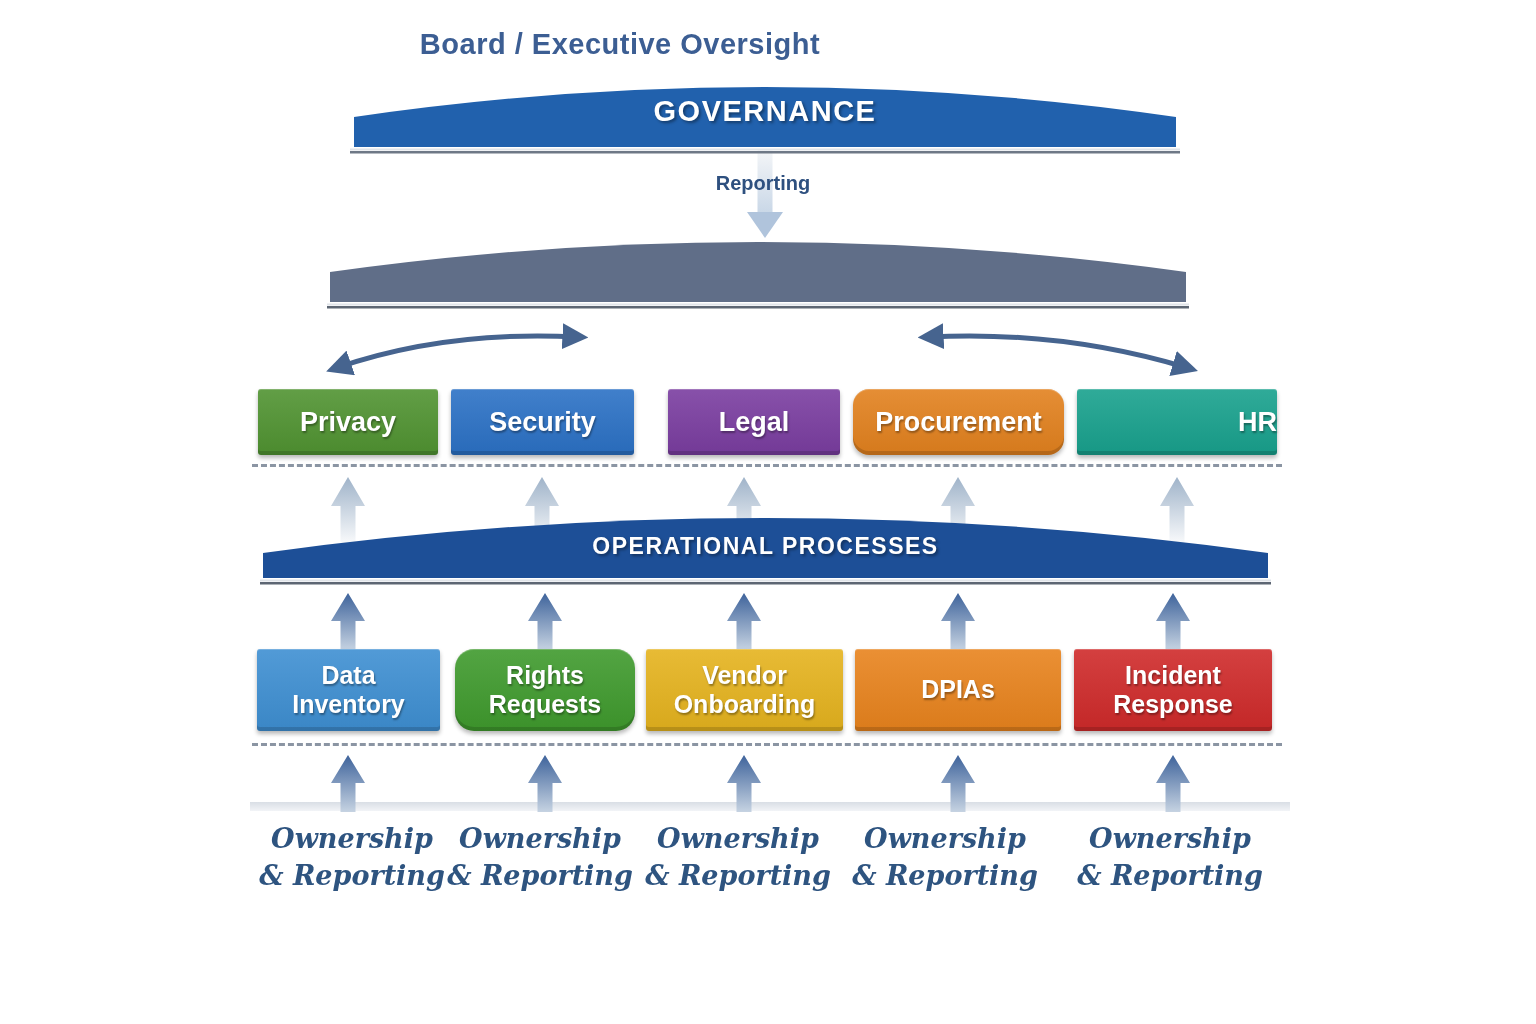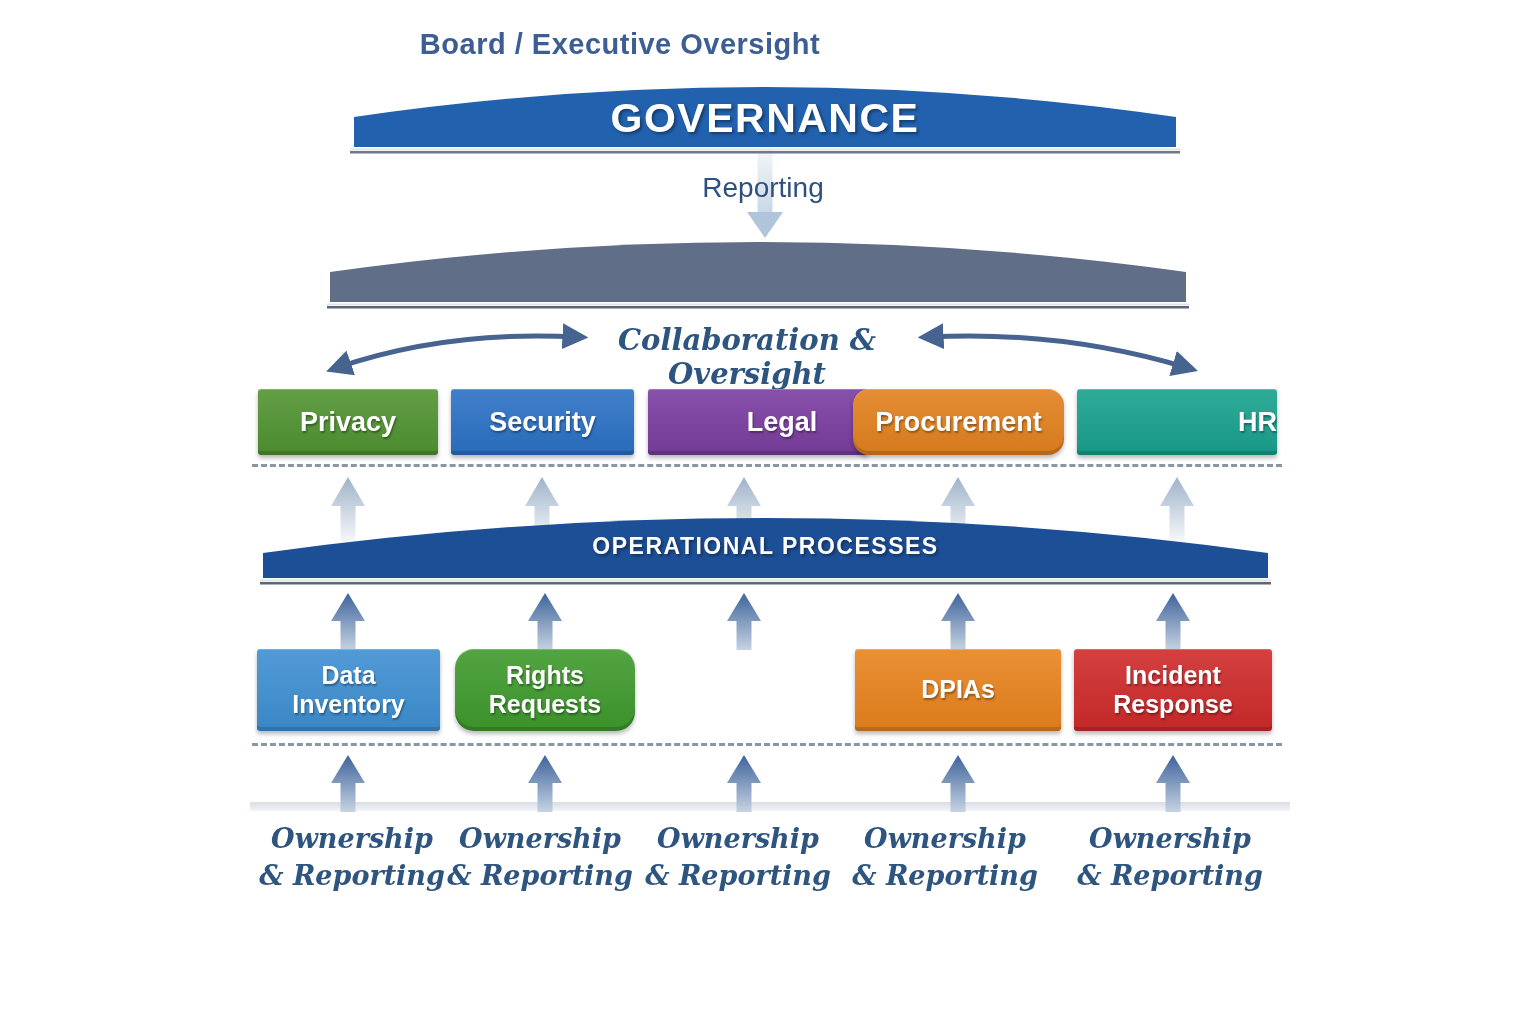--- a/index.html
+++ b/index.html
@@ -6,46 +6,46 @@
   .stage{position:relative;width:1536px;height:1024px;overflow:hidden;background:#ffffff;
          font-family:"Liberation Sans", sans-serif;}
   .abs{position:absolute;}
   svg.bg{position:absolute;left:0;top:0;width:1536px;height:1024px;pointer-events:none;}
 
   
   .title{left:0;top:28px;width:1240px;text-align:center;font-size:29px;font-weight:600;
          color:#3c5e93;letter-spacing:.5px;}
   .banner-label{color:#ffffff;font-weight:bold;text-align:center;
                 text-shadow:2px 2px 3px rgba(0,0,0,.38);letter-spacing:1.5px;}
-  .gov-label{left:354px;top:95px;width:822px;font-size:41px;}
+  .gov-label{left:354px;top:95px;width:822px;font-size:29px;}
   .core-label{left:330px;top:254px;width:856px;font-size:33px;}
   .op-label{left:263px;top:533px;width:1005px;font-size:23px;}
-  .reporting{left:563px;top:172px;width:400px;text-align:center;font-size:28px;
-             font-weight:400;color:#2e507f;}
+  .reporting{left:563px;top:172px;width:400px;text-align:center;font-size:20px;
+             font-weight:700;color:#2e507f;}
   .collab{left:547px;top:323px;width:400px;text-align:center;font-size:29px;font-weight:600;
           font-style:italic;color:#2e5480;font-family:"DejaVu Serif", serif;}
 
   
   .dash{left:252px;width:1030px;height:0;border-top:3px dashed #8b95a3;}
   .dash1{top:464px;} .dash2{top:743px;}
 
   
   .band{left:250px;top:802px;width:1040px;height:9px;
         background:linear-gradient(#d9dee5,#f2f4f7);}
 
   
   .box{display:flex;align-items:center;justify-content:center;text-align:center;
        border-radius:3px;color:#fff;font-weight:bold;
        box-shadow:0 3px 4px rgba(0,0,0,.28), inset 0 -4px 0 rgba(0,0,0,.15), inset 0 1px 0 rgba(255,255,255,.22);
        background-image:linear-gradient(rgba(255,255,255,.10), rgba(0,0,0,.06));}
   .box span{text-shadow:1px 2px 2px rgba(0,0,0,.35);}
   .frow{top:389px;height:66px;font-size:27px;}
   .prow{top:649px;height:82px;font-size:25px;line-height:1.18;}
   .prow span{display:inline-block;max-width:155px;}
-  .f0{left:258px;width:180px;} .f1{left:451px;width:183px;} .f2{left:648px;width:172px;padding-left:48px;}
+  .f0{left:258px;width:180px;} .f1{left:451px;width:183px;} .f2{left:668px;width:172px;}
   .f3{left:853px;width:211px;border-radius:16px;} .f4{left:1077px;width:200px;}
   .p0{left:257px;width:183px;} .p1{left:455px;width:180px;border-radius:19px;} .p2{left:646px;width:197px;}
   .p3{left:855px;width:206px;} .p4{left:1074px;width:198px;}
 
   
   .own{top:820px;width:230px;text-align:center;font-size:27px;font-weight:600;
        font-style:italic;color:#2e5480;line-height:37px;font-family:"DejaVu Serif", serif;}
   .o0{left:237px;} .o1{left:425px;} .o2{left:623px;} .o3{left:830px;} .o4{left:1055px;}
 </style>
 </head>
@@ -129,21 +129,20 @@
       <polygon points="545,755 562,783 552.5,783 552.5,812 537.5,812 537.5,783 528,783"></polygon>
       <polygon points="744,755 761,783 751.5,783 751.5,812 736.5,812 736.5,783 727,783"></polygon>
       <polygon points="958,755 975,783 965.5,783 965.5,812 950.5,812 950.5,783 941,783"></polygon>
       <polygon points="1173,755 1190,783 1180.5,783 1180.5,812 1165.5,812 1165.5,783 1156,783"></polygon>
     </g>
   </svg>
 
   <div class="abs title">Board / Executive Oversight</div>
   <div class="abs banner-label gov-label">GOVERNANCE</div>
   <div class="abs reporting">Reporting</div>
-  <div class="abs collab">Collaboration &amp; Oversight</div>
   <div class="abs banner-label op-label">OPERATIONAL PROCESSES</div>
 
   <div class="abs dash dash1"></div>
   <div class="abs dash dash2"></div>
 
   <div class="abs box frow f0" style="background-color: rgb(80, 147, 49); align-items: center;">
       <span>Privacy</span>
     </div>
   <div class="abs box frow f1" style="background-color: rgb(43, 113, 197);">
       <span>Security</span>
@@ -156,20 +155,23 @@
     </div>
   <div class="abs box frow f4" style="background-color: rgb(24, 161, 141); justify-content: flex-end;">
       <span>HR</span>
     </div>
 
   <div class="abs box prow p0" style="background-color: rgb(62, 143, 210);">
       <span>Data Inventory</span>
     </div>
   <div class="abs box prow p1" style="background-color: rgb(63, 154, 45);">
       <span>Rights Requests</span>
+    </div>
+  <div class="abs box prow p2" style="background-color: rgb(229, 179, 30);">
+      <span>Vendor Onboarding</span>
     </div>
   <div class="abs box prow p3" style="background-color: rgb(232, 131, 29);">
       <span>DPIAs</span>
     </div>
   <div class="abs box prow p4" style="background-color: rgb(207, 42, 42);">
       <span>Incident Response</span>
     </div>
 
   <div class="abs own o0">
       <div>Ownership</div>

